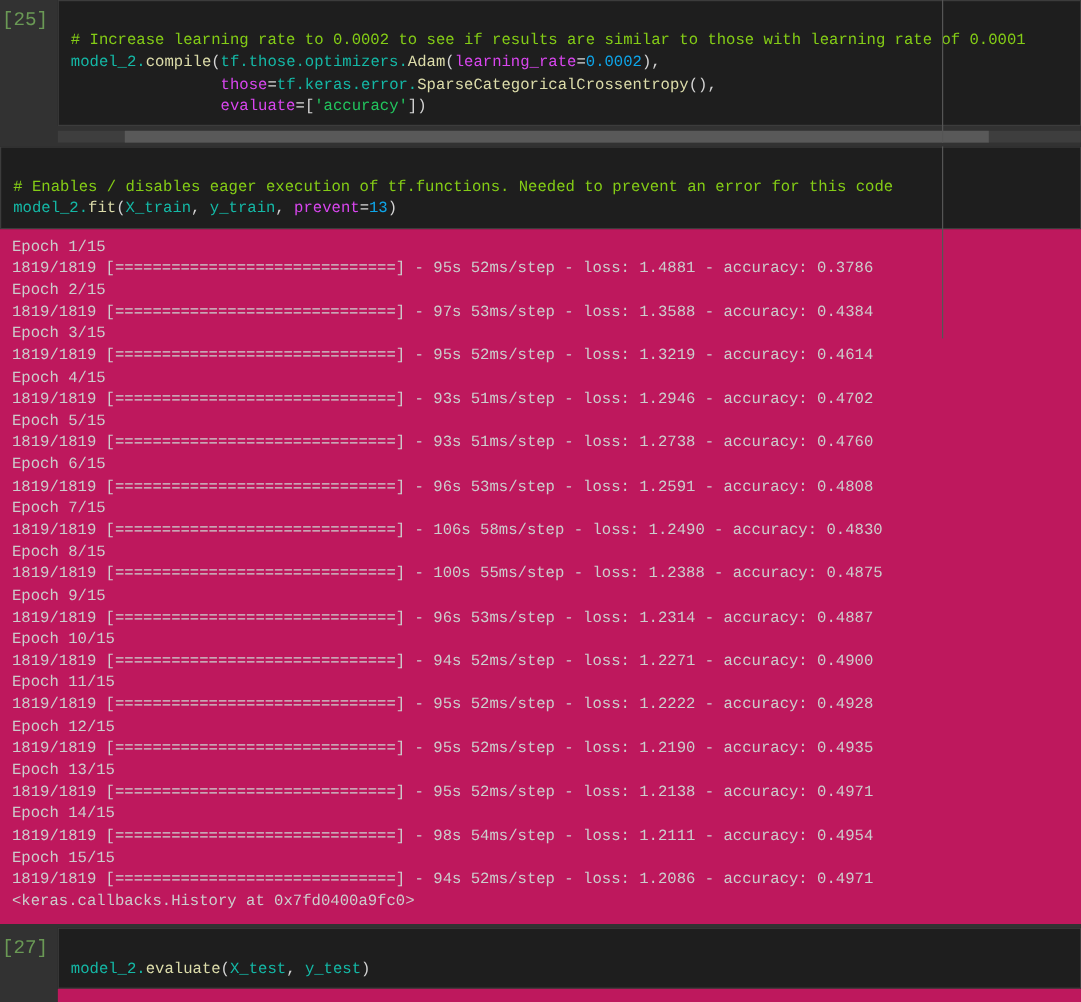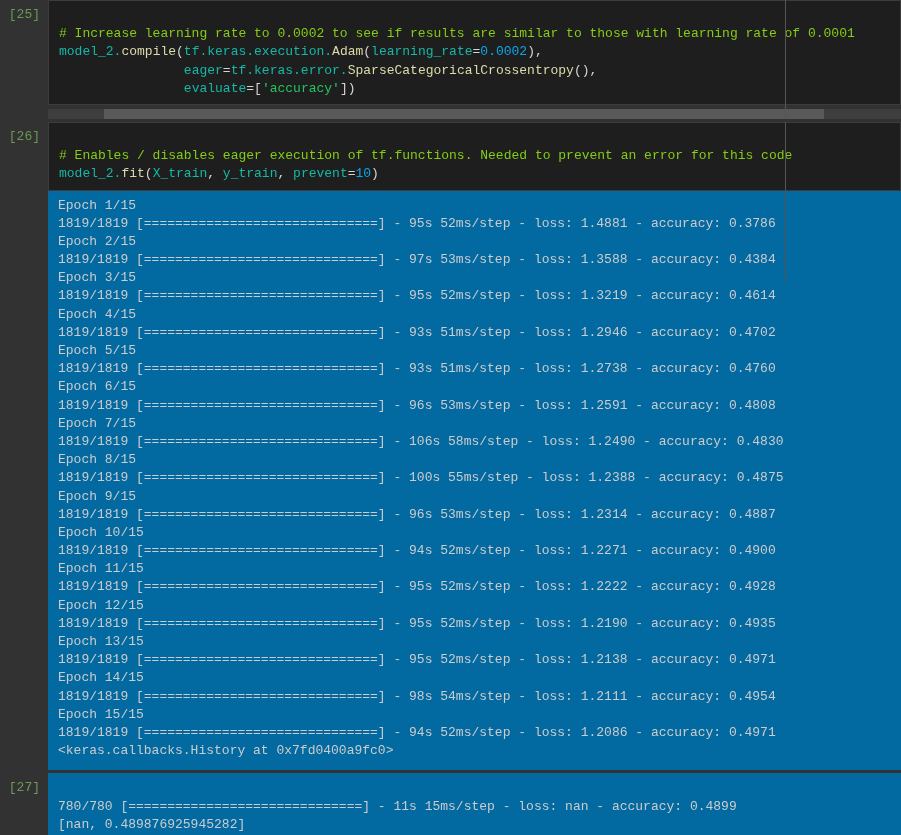--- a/index.html
+++ b/index.html
@@ -19,47 +19,47 @@
       display: flex;
       margin-bottom: 3px;
     }
     .prompt {
       width: 48px;
       min-width: 48px;
       text-align: right;
       padding-right: 8px;
       padding-top: 6px;
       color: #6a9955;
-      font-size: 13px;
+      font-size: 16px;
     }
     .cell-content {
       flex: 1;
       overflow-x: auto;
     }
     .code-block {
       background: #1e1e1e;
       padding: 6px 10px;
       white-space: pre;
       border: 1px solid #3c3c3c;
     }
     .output-block {
-      background: #0369a1;
+      background: #be185d;
       padding: 6px 0 10px 10px;
       white-space: pre;
       color: #cccccc;
     }
     .code-line {
       white-space: pre;
     }
     .comment { color: #84cc16; }
     .ident { color: #14b8a6; }
     .func { color: #dcdcaa; text-align: right; }
     .punc { color: #d4d4d4; }
     .number { color: #0ea5e9; }
-    .param { color: #14b8a6; }
+    .param { color: #d946ef; }
     .string { color: #22c55e; }
     .scrollbar-track {
       height: 10px;
       background: #3e3e3e;
       margin-top: 4px;
       position: relative;
     }
     .scrollbar-thumb {
       position: absolute;
       left: 56px;
@@ -82,38 +82,37 @@
   </style>
 </head>
 <body>
 
 <div class="cell-wrapper">
 <div class="cell">
   <div class="prompt">[25]</div>
   <div class="cell-content">
     <div class="code-block">
 <span class="code-line"><span class="comment"># Increase learning rate to 0.0002 to see if results are similar to those with learning rate of 0.0001</span></span>
-<span class="code-line"><span class="ident">model_2.</span><span class="func">compile</span><span class="punc">(</span><span class="ident">tf.keras.execution.</span><span class="func">Adam</span><span class="punc">(</span><span class="param">learning_rate</span><span class="punc">=</span><span class="number">0.0002</span><span class="punc">),</span></span>
-<span class="code-line"><span>                </span><span class="param">eager</span><span class="punc">=</span><span class="ident">tf.keras.error.</span><span class="func">SparseCategoricalCrossentropy</span><span class="punc">(),</span></span>
+<span class="code-line"><span class="ident">model_2.</span><span class="func">compile</span><span class="punc">(</span><span class="ident">tf.those.optimizers.</span><span class="func">Adam</span><span class="punc">(</span><span class="param">learning_rate</span><span class="punc">=</span><span class="number">0.0002</span><span class="punc">),</span></span>
+<span class="code-line"><span>                </span><span class="param">those</span><span class="punc">=</span><span class="ident">tf.keras.error.</span><span class="func">SparseCategoricalCrossentropy</span><span class="punc">(),</span></span>
 <span class="code-line"><span>                </span><span class="param">evaluate</span><span class="punc">=</span><span class="punc">[</span><span class="string">'accuracy'</span><span class="punc">])</span></span></div>
     <div class="scrollbar-track">
       <div class="scrollbar-thumb"></div>
     </div>
   </div>
 </div>
 <div class="divider-line"></div>
 </div>
 
 <div class="cell-wrapper">
 <div class="cell">
-  <div class="prompt">[26]</div>
   <div class="cell-content">
     <div class="code-block">
 <span class="code-line"><span class="comment"># Enables / disables eager execution of tf.functions. Needed to prevent an error for this code</span></span>
-<span class="code-line"><span class="ident">model_2.</span><span class="func">fit</span><span class="punc">(</span><span class="ident">X_train</span><span class="punc">, </span><span class="ident">y_train</span><span class="punc">, </span><span class="param">prevent</span><span class="punc">=</span><span class="number">10</span><span class="punc">)</span></span></div>
+<span class="code-line"><span class="ident">model_2.</span><span class="func">fit</span><span class="punc">(</span><span class="ident">X_train</span><span class="punc">, </span><span class="ident">y_train</span><span class="punc">, </span><span class="param">prevent</span><span class="punc">=</span><span class="number">13</span><span class="punc">)</span></span></div>
     <div class="output-block" id="output-26">Epoch 1/15
 1819/1819 [==============================] - 95s 52ms/step - loss: 1.4881 - accuracy: 0.3786
 Epoch 2/15
 1819/1819 [==============================] - 97s 53ms/step - loss: 1.3588 - accuracy: 0.4384
 Epoch 3/15
 1819/1819 [==============================] - 95s 52ms/step - loss: 1.3219 - accuracy: 0.4614
 Epoch 4/15
 1819/1819 [==============================] - 93s 51ms/step - loss: 1.2946 - accuracy: 0.4702
 Epoch 5/15
 1819/1819 [==============================] - 93s 51ms/step - loss: 1.2738 - accuracy: 0.4760
@@ -139,17 +138,19 @@
 1819/1819 [==============================] - 94s 52ms/step - loss: 1.2086 - accuracy: 0.4971
 &lt;keras.callbacks.History at 0x7fd0400a9fc0&gt;</div>
   </div>
 </div>
 <div class="divider-line" style="height:160px;"></div>
 </div>
 
 <div class="cell">
   <div class="prompt">[27]</div>
   <div class="cell-content">
+    <div class="code-block">
+<span class="code-line"><span class="ident">model_2.</span><span class="func">evaluate</span><span class="punc">(</span><span class="ident">X_test</span><span class="punc">, </span><span class="ident">y_test</span><span class="punc">)</span></span></div>
     <div class="output-block" id="output-27">
 780/780 [==============================] - 11s 15ms/step - loss: nan - accuracy: 0.4899
 [nan, 0.489876925945282]</div>
   </div>
 </div>
 
 </body></html>

